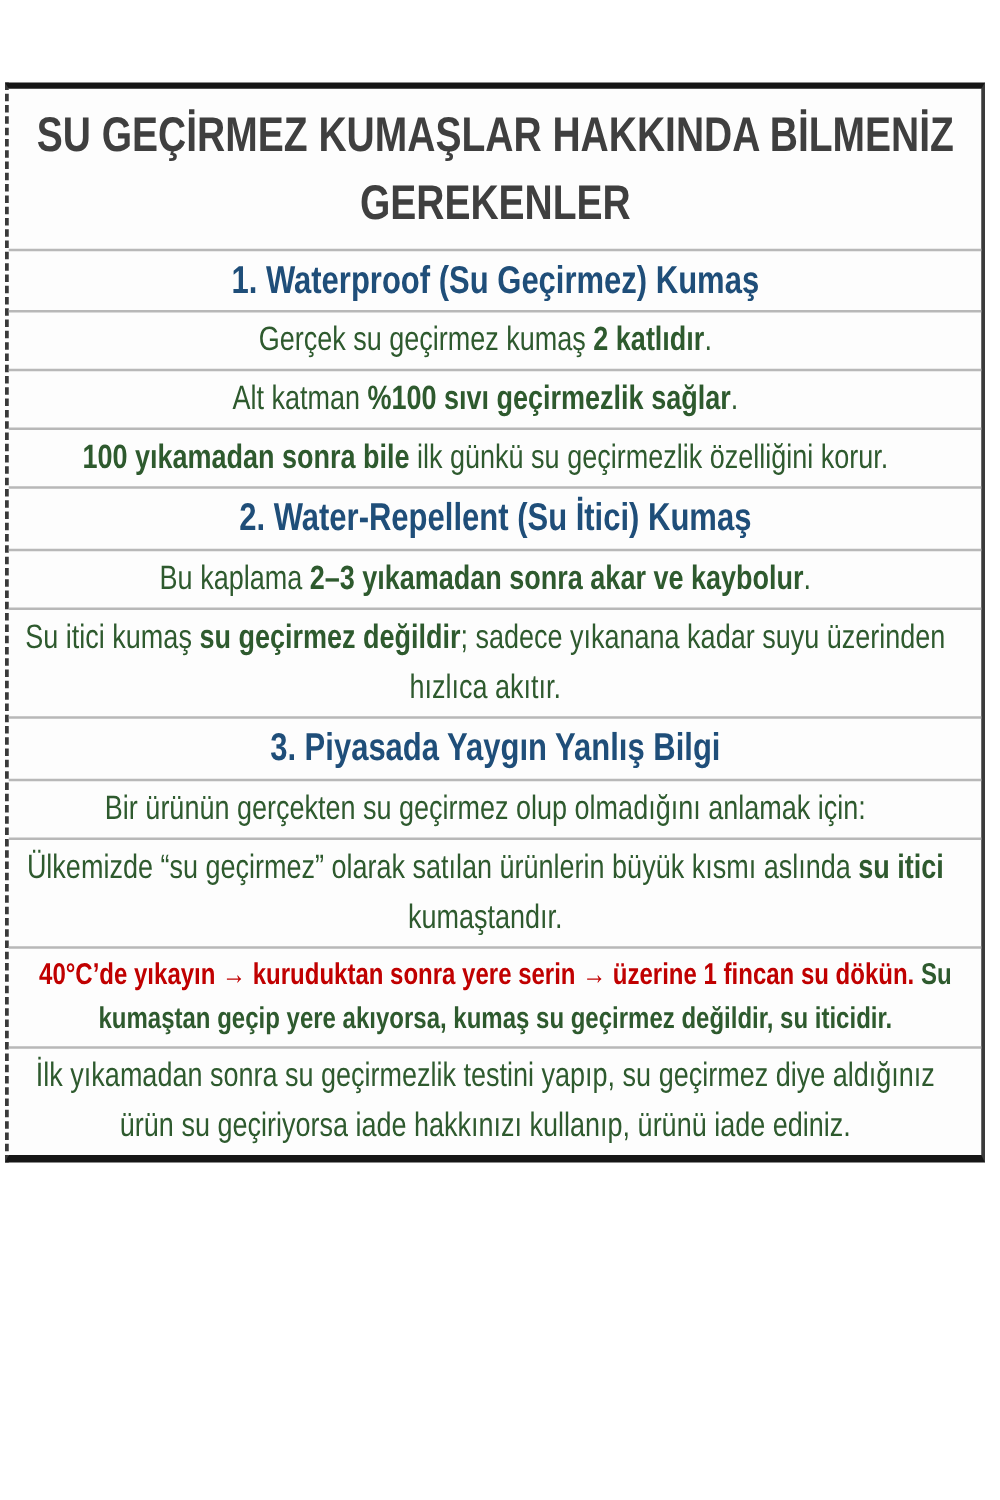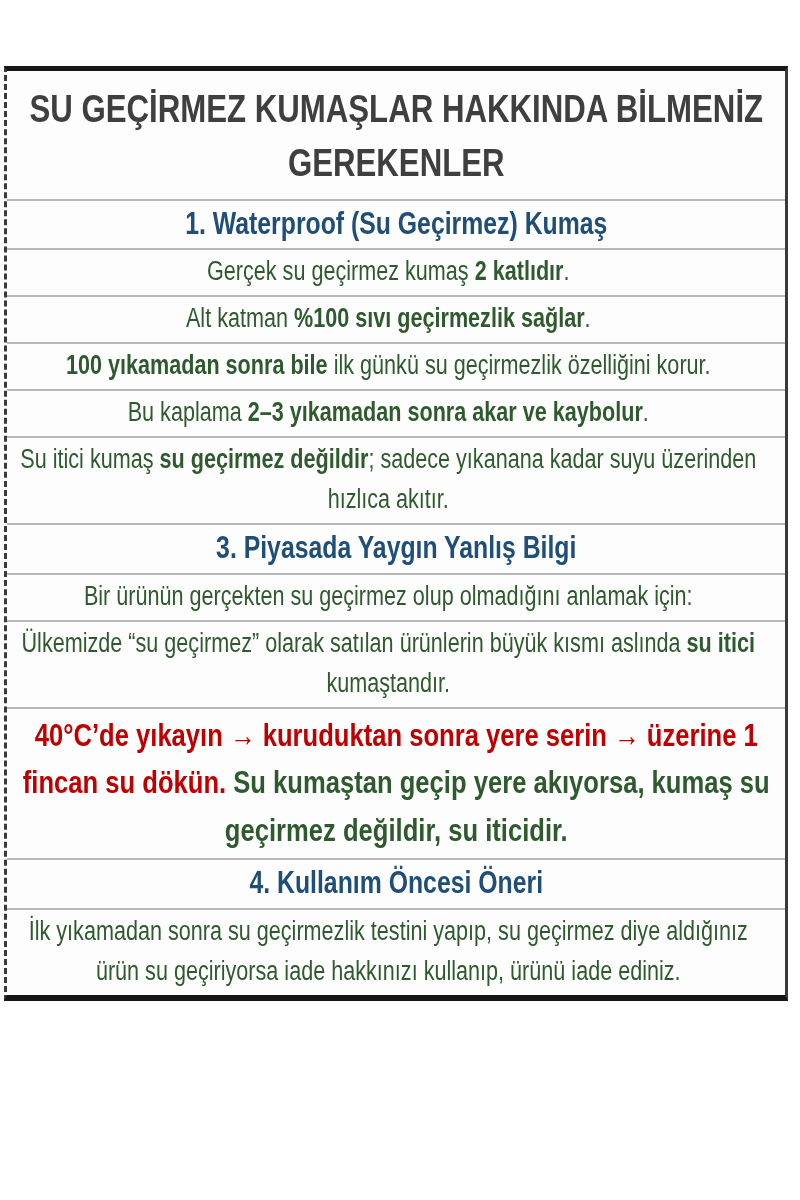--- a/index.html
+++ b/index.html
@@ -56,21 +56,21 @@
     color: var(--c-blue, #1f4e79);
     padding: 2px 0 4px 0;
   }
   .row.body {
     font-size: 27px;
     line-height: 1.48;
     color: var(--c-green, #2e5a2e);
     padding: 2px 16px 3px 0;
   }
   .row.alert {
-    font-size: 32px;
+    font-size: 24px;
     font-weight: bold;
     line-height: 1.48;
     padding: 3px 0 4px 0;
   }
   .seg-b { font-weight: bold; }
   .seg-n { font-weight: normal; }
   .c-green { color: var(--c-green, #2e5a2e); }
   .c-red   { color: var(--c-red, #c00000); }
   .c-blue  { color: var(--c-blue, #1f4e79); }
   .c-title { color: var(--c-title, #3f3f3f); }
@@ -88,38 +88,38 @@
       </div>
       <div class="row body">
         <div class="condense"><span class="seg-n c-green">Gerçek su geçirmez kumaş </span><span class="seg-b c-green">2 katlıdır</span><span class="seg-n c-green">.</span></div>
       </div>
       <div class="row body">
         <div class="condense"><span class="seg-n c-green">Alt katman </span><span class="seg-b c-green">%100 sıvı geçirmezlik sağlar</span><span class="seg-n c-green">.</span></div>
       </div>
       <div class="row body">
         <div class="condense"><span class="seg-b c-green">100 yıkamadan sonra bile</span><span class="seg-n c-green"> ilk günkü su geçirmezlik özelliğini korur.</span></div>
       </div>
+      <div class="row heading">
+        <div class="condense"><span class="seg-b c-blue">2. Water-Repellent (Su İtici) Kumaş</span></div>
+      </div>
       <div class="row body">
         <div class="condense"><span class="seg-n c-green">Bu kaplama </span><span class="seg-b c-green">2–3 yıkamadan sonra akar ve kaybolur</span><span class="seg-n c-green">.</span></div>
       </div>
       <div class="row body">
         <div class="condense"><span class="seg-n c-green">Su itici kumaş </span><span class="seg-b c-green">su geçirmez değildir</span><span class="seg-n c-green">; sadece yıkanana kadar suyu üzerinden hızlıca akıtır.</span></div>
       </div>
       <div class="row heading">
         <div class="condense"><span class="seg-b c-blue">3. Piyasada Yaygın Yanlış Bilgi</span></div>
       </div>
       <div class="row body">
         <div class="condense"><span class="seg-n c-green">Bir ürünün gerçekten su geçirmez olup olmadığını anlamak için:</span></div>
       </div>
       <div class="row body">
         <div class="condense"><span class="seg-n c-green">Ülkemizde “su geçirmez” olarak satılan ürünlerin büyük kısmı aslında </span><span class="seg-b c-green">su itici</span><span class="seg-n c-green"> kumaştandır.</span></div>
       </div>
       <div class="row alert">
         <div class="condense"><span class="seg-b c-red">40°C’de yıkayın → kuruduktan sonra yere serin → üzerine 1 fincan su dökün. </span><span class="seg-b c-green">Su kumaştan geçip yere akıyorsa, kumaş su geçirmez değildir, su iticidir.</span></div>
       </div>
-      <div class="row heading">
-        <div class="condense"><span class="seg-b c-blue">4. Kullanım Öncesi Öneri</span></div>
-      </div>
       <div class="row body">
         <div class="condense"><span class="seg-n c-green">İlk yıkamadan sonra su geçirmezlik testini yapıp, su geçirmez diye aldığınız ürün su geçiriyorsa iade hakkınızı kullanıp, ürünü iade ediniz.</span></div>
       </div>
     </div>
 </div>
 
 </body></html>

